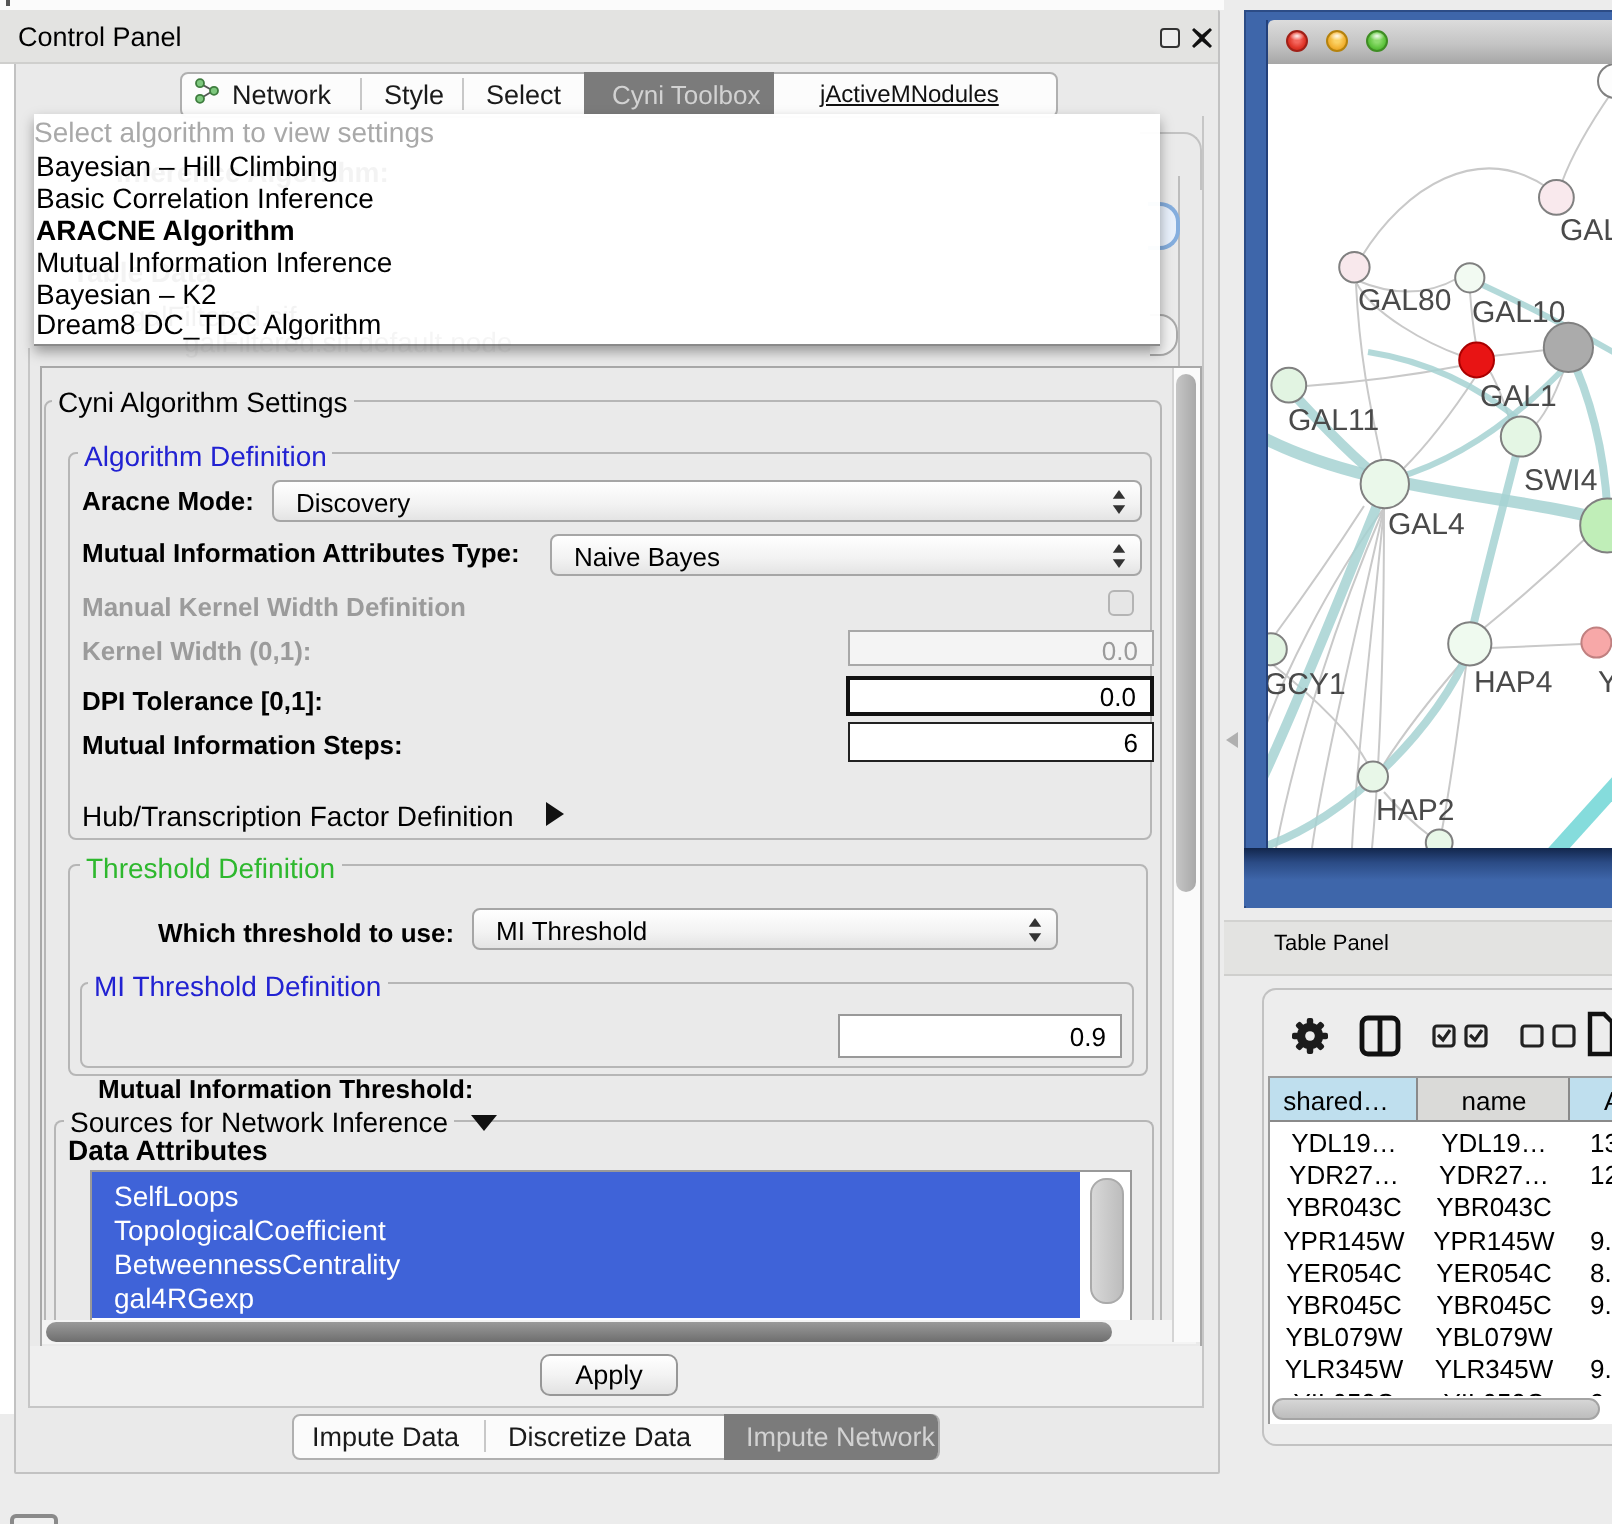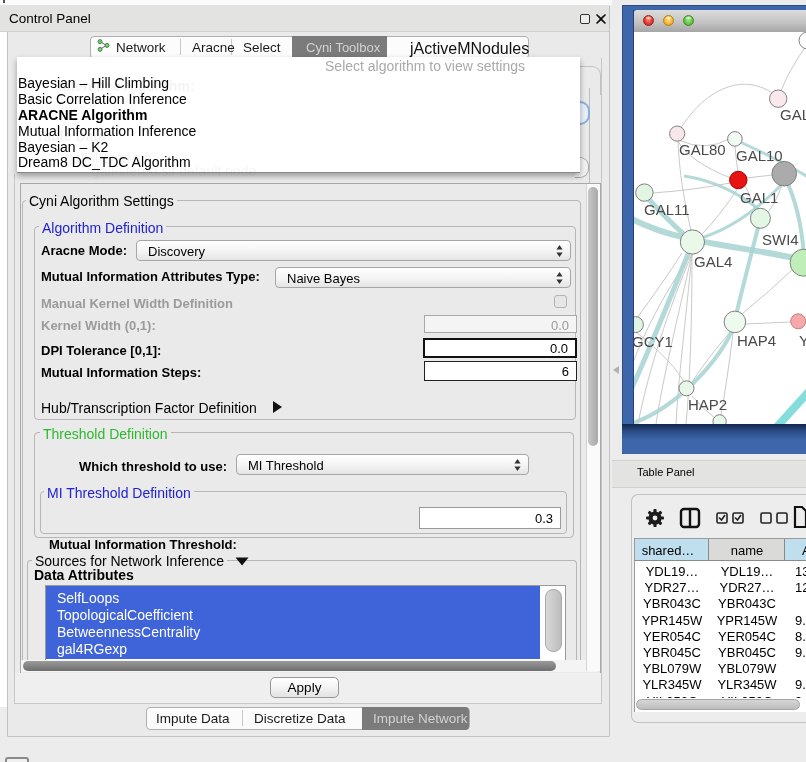--- a/index.html
+++ b/index.html
@@ -43,25 +43,25 @@
 <div class="vline" style="left:180px;top:39px;height:16px;background:#c8c8c8;"></div>
 <div class="vline" style="left:231px;top:39px;height:16px;background:#c8c8c8;"></div>
 <svg class="abs" style="left:97px;top:39px;" width="13" height="13" viewBox="0 0 13 13">
   <line x1="3.2" y1="2.8" x2="9.6" y2="6.4" stroke="#555" stroke-width="0.9"></line>
   <line x1="3.2" y1="10.2" x2="9.6" y2="6.4" stroke="#555" stroke-width="0.9"></line>
   <circle cx="3" cy="2.6" r="2" fill="#7ec87e" stroke="#3e7d3e" stroke-width="0.9"></circle>
   <circle cx="3" cy="10.4" r="2" fill="#7ec87e" stroke="#3e7d3e" stroke-width="0.9"></circle>
   <circle cx="10" cy="6.4" r="2" fill="#7ec87e" stroke="#3e7d3e" stroke-width="0.9"></circle>
 </svg>
 <div class="lbl" style="left:116px;top:40px;font-size:13.5px;color:#1a1a1a;">Network</div>
-<div class="lbl" style="left:192px;top:40px;font-size:13.5px;color:#1a1a1a;">Aracne</div>
+<div class="lbl" style="left:192px;top:40px;font-size:13.5px;color:#1a1a1a;">Style</div>
 <div class="lbl" style="left:243px;top:40px;font-size:13.5px;color:#1a1a1a;">Select</div>
 <div class="abs" style="left:292px;top:36px;width:95px;height:21px;background:#7b7b7b;"></div>
 <div class="lbl" style="left:306px;top:40px;font-size:13px;color:#d2d2d2;">Cyni Toolbox</div>
-<div class="lbl" style="left:410px;top:40px;font-size:16px;color:#111;">jActiveMNodules</div>
+<div class="lbl" style="left:410px;top:40px;font-size:12px;color:#111;text-decoration:underline;">jActiveMNodules</div>
 
 <div class="vline" style="left:589px;top:88px;height:96px;background:#bdbdbd;"></div>
 <div class="abs" style="left:570px;top:66px;width:30px;height:28px;border-top:1px solid #c2c2c2;border-right:1px solid #c2c2c2;border-radius:0 9px 0 0;"></div>
 <div class="abs" style="left:574px;top:101px;width:14px;height:20px;border:2px solid #85aede;border-left:none;border-radius:0 10px 10px 0;background:#e8f0fb;"></div>
 <div class="abs" style="left:575px;top:157px;width:13px;height:19px;border:1px solid #a8a8a8;border-left:none;border-radius:0 9px 9px 0;background:#f3f3f3;"></div>
 <div class="vline" style="left:601px;top:58px;height:645px;"></div>
 <div class="vline" style="left:14px;top:174px;height:529px;"></div>
 <div class="hline" style="left:14px;top:703px;width:588px;"></div>
 
 <div class="abs" style="left:20px;top:183px;width:579px;height:489px;border:1px solid #a8a8a8;background:#eaeaea;"></div>
@@ -122,21 +122,21 @@
   <svg class="updn" viewBox="0 0 7 12">
       <path d="M3.5 0 L6.6 4.4 H0.4 Z" fill="#333"></path>
       <path d="M3.5 12 L6.6 7.6 H0.4 Z" fill="#333"></path>
     </svg>
 </div>
 
 <div class="grp" style="left:40px;top:491px;width:525px;height:41px;"></div>
 <div class="grplbl" style="left:44px;top:485px;font-size:14px;color:#2222d2;">MI Threshold Definition</div>
 <div class="lbl b f13" style="left:49px;top:509px;margin-top:28px;">Mutual Information Threshold:</div>
 <div class="field" style="left:419px;top:507px;width:140px;height:20px;border:1px solid #999;">
-    <span class="fv" style="top:3px;">0.3</span>
+    <span class="fv" style="top:3px;">0.9</span>
   </div>
 
 <div class="grp" style="left:27px;top:560px;width:548px;height:111px;border-bottom:none;border-radius:4px 4px 0 0;"></div>
 <div class="grplbl" style="left:32px;top:553px;font-size:14px;">Sources for Network Inference</div>
 <svg class="abs" style="left:235px;top:557px;" width="14" height="9" viewBox="0 0 14 9">
     <path d="M0.5 0.5 L13.5 0.5 L7 8.5 Z" fill="#111"></path>
   </svg>
 <div class="lbl b" style="left:34px;top:567px;text-align:right;">Data Attributes</div>
 
 <div class="abs" style="left:45px;top:585px;width:519px;height:75px;border:1px solid #999;background:#fff;"></div>
@@ -163,21 +163,21 @@
 <div class="abs" style="left:362px;top:707px;width:107px;height:23px;background:#7b7b7b;border-radius:0 4px 4px 0;"></div>
 <div class="lbl" style="left:373px;top:711px;font-size:13.5px;color:#d2d2d2;">Impute Network</div>
 
 <div class="abs" style="left:5px;top:757px;width:20px;height:12px;border:2px solid #8a8a8a;border-radius:3px;background:#f0f0f0;"></div>
 
 <div class="abs" style="left:17px;top:57px;width:563px;height:115px;background:rgba(255,255,255,0.97);border-bottom:1px solid #8a8a8a;box-shadow:0 3px 6px rgba(0,0,0,0.35);"></div>
 <div class="lbl b" style="left:58px;top:78px;color:rgba(90,90,90,0.07);">Inference Algorithm:</div>
 <div class="lbl b" style="left:36px;top:128px;color:rgba(90,90,90,0.07);">Table Data</div>
 <div class="lbl" style="left:65px;top:150px;color:rgba(90,90,90,0.07);">galFiltered.sif</div>
 <div class="lbl" style="left:92px;top:163px;color:rgba(90,90,90,0.06);">galFiltered.sif default node</div>
-<div class="lbl" style="left:17px;top:58px;width:508px;text-align:right;color:#a9a9a9;">Select algorithm to view settings</div>
+<div class="lbl" style="left:17px;top:58px;width:508px;text-align:left;color:#a9a9a9;">Select algorithm to view settings</div>
 <div class="lbl" style="left:18px;top:75px;">Bayesian – Hill Climbing</div>
 <div class="lbl" style="left:18px;top:91px;">Basic Correlation Inference</div>
 <div class="lbl b" style="left:18px;top:107px;">ARACNE Algorithm</div>
 <div class="lbl" style="left:18px;top:123px;">Mutual Information Inference</div>
 <div class="lbl" style="left:18px;top:139px;">Bayesian – K2</div>
 <div class="lbl" style="left:18px;top:154px;">Dream8 DC_TDC Algorithm</div>
 
 <div class="abs" style="left:622px;top:5px;width:184px;height:448px;background:#3e66aa;border-left:1px solid #2c4c86;border-top:1px solid #2c4c86;"></div>
 <div class="abs" style="left:634px;top:10px;width:172px;height:22px;background:linear-gradient(#dcdcdc,#c4c4c4 55%,#a6a6a6);border-bottom:1px solid #686868;border-radius:3px 0 0 0;"></div>
 <div class="abs" style="left:643px;top:15px;width:11px;height:11px;border-radius:50%;box-sizing:border-box;border:1px solid #a02017;background:radial-gradient(ellipse 60% 35% at 50% 22%,rgba(255,255,255,0.9),rgba(255,255,255,0) 70%),radial-gradient(circle at 50% 45%,#f4675e 20%,#e03528 60%,#c02317 95%);"></div>

